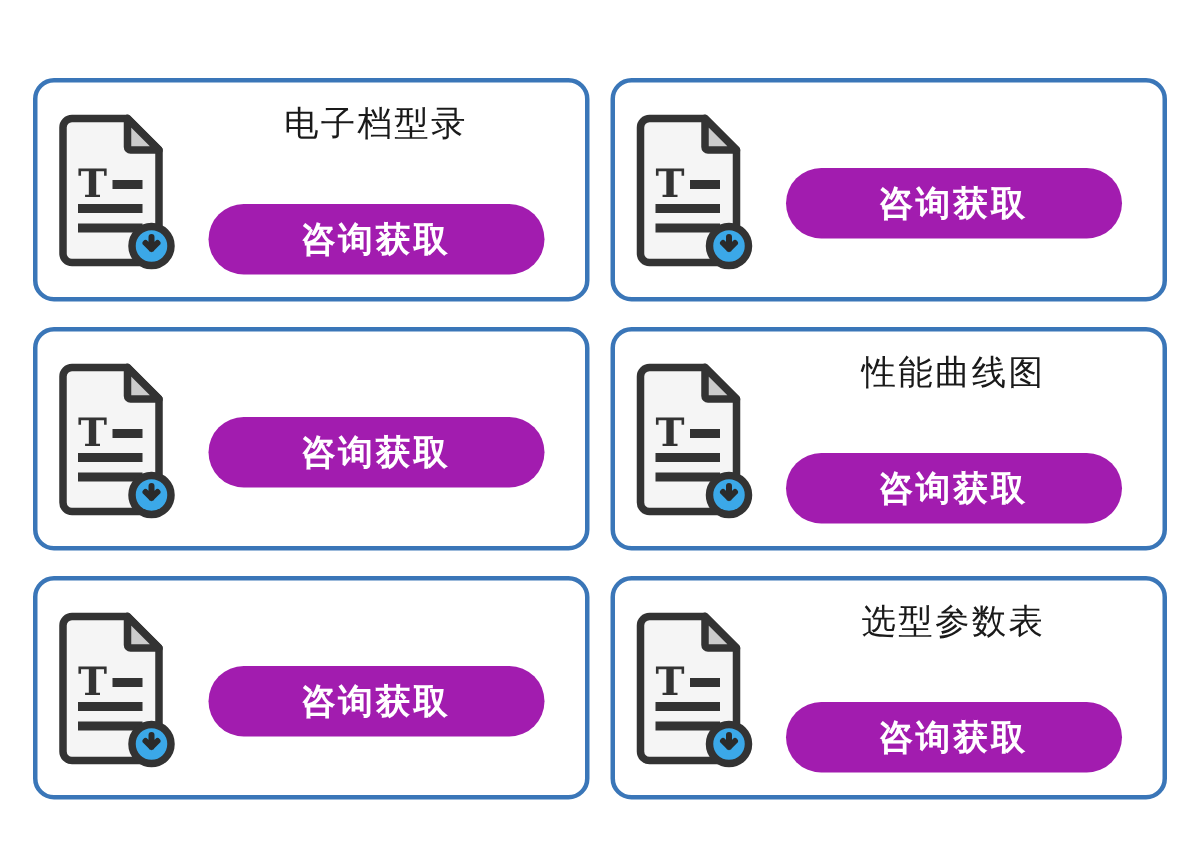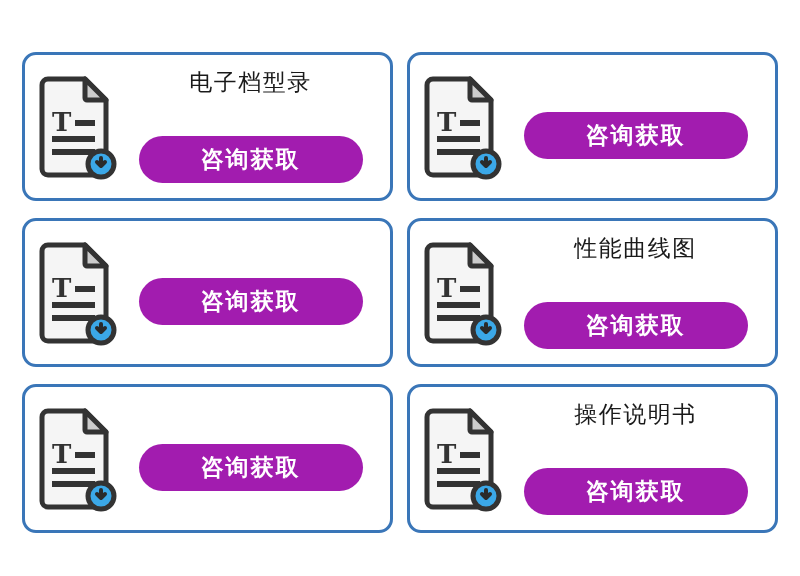--- a/index.html
+++ b/index.html
@@ -203,19 +203,19 @@
           <path d="M48 3 v19 a2 2 0 0 0 2 2 h19 z" fill="#cccccc" stroke="#333333" stroke-width="5" stroke-linejoin="round"></path>
           <text x="15" y="55" font-family="DejaVu Serif, serif" font-size="26" font-weight="bold" fill="#333333">T</text>
           <rect x="38" y="44" width="20" height="6" fill="#333333"></rect>
           <rect x="15" y="60" width="43" height="6" fill="#333333"></rect>
           <rect x="15" y="73" width="43" height="6" fill="#333333"></rect>
           <circle cx="64" cy="88" r="13" fill="#3ba8e8" stroke="#333333" stroke-width="5"></circle>
           <path d="M64 82 v8 M60 86 l4 4 l4 -4" stroke="#2a2a2a" stroke-width="4" fill="none" stroke-linecap="round" stroke-linejoin="round"></path>
         </svg>
       </span>
       <div class="card-body">
-        <div class="card-title">操作说明书</div>
+        <div class="card-title">选型参数表</div>
         <button class="cta-button">咨询获取</button>
       </div>
     </div>
 
   </div>
 </div>
 
 </body></html>

